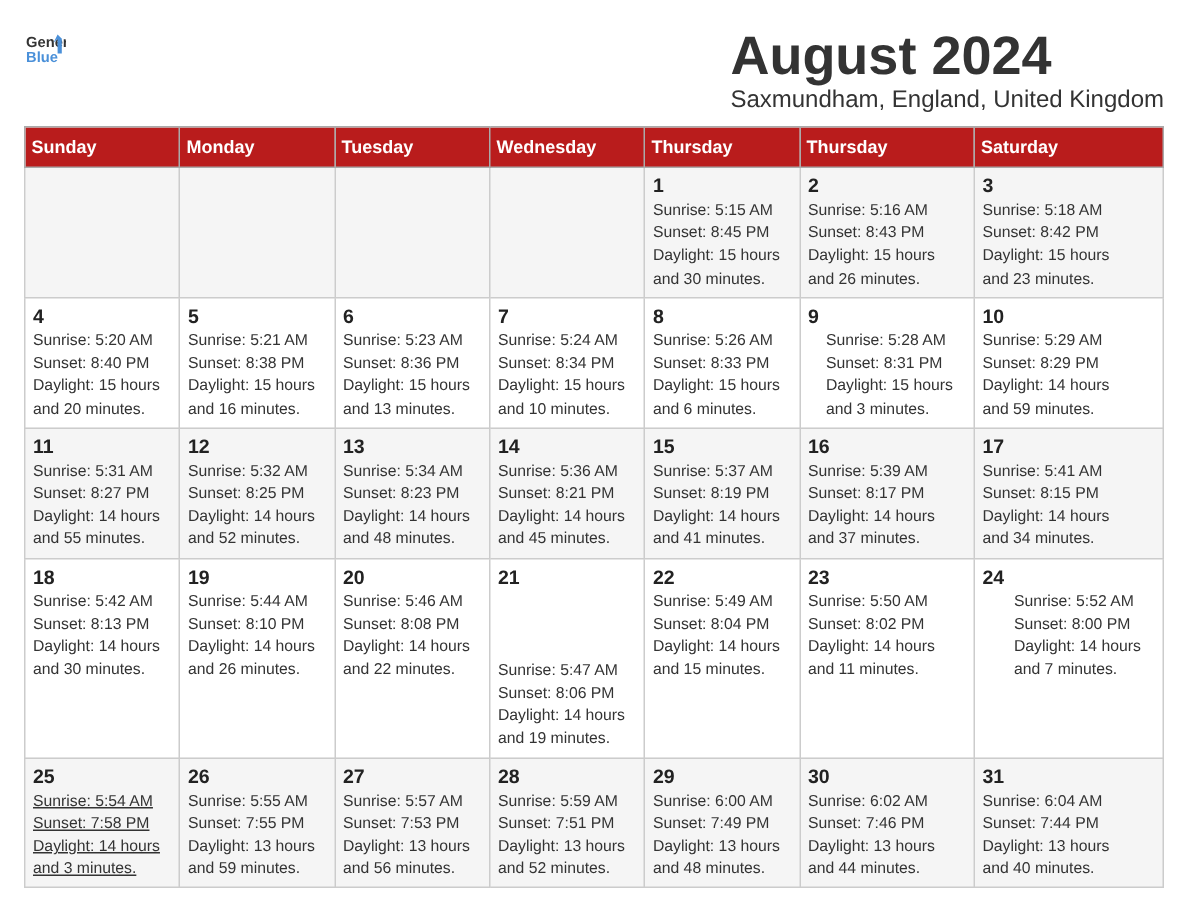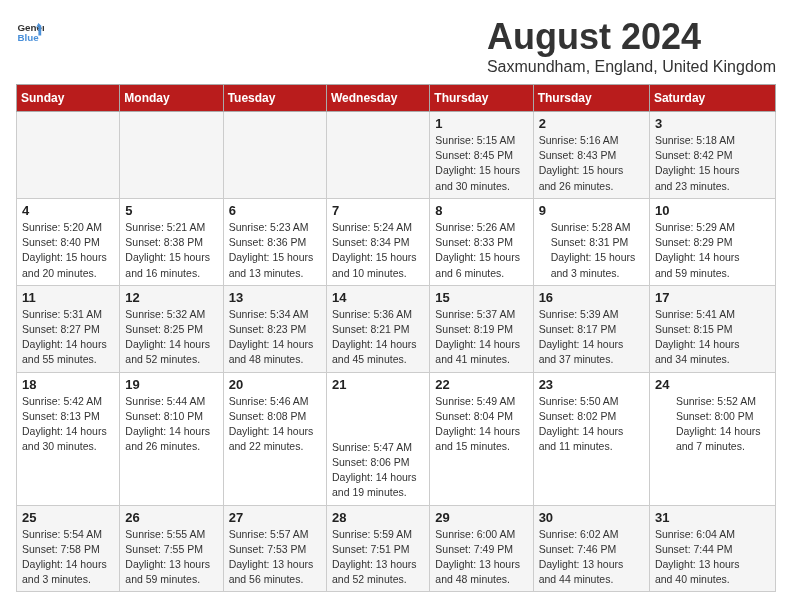--- a/index.html
+++ b/index.html
@@ -288,21 +288,21 @@
           <span class="day-number">24</span>
           <div class="day-detail" style="white-space: pre-line; margin-left: 21px;">Sunrise: 5:52 AM
 Sunset: 8:00 PM
 Daylight: 14 hours
 and 7 minutes.</div>
         </td>
       </tr>
       <tr>
         <td>
           <span class="day-number">25</span>
-          <div class="day-detail" style="white-space: pre-line;">Sunrise: 5:54 AM
+          <div class="day-detail" style="white-space: pre-line; text-decoration: underline;">Sunrise: 5:54 AM
 Sunset: 7:58 PM
 Daylight: 14 hours
 and 3 minutes.</div>
         </td>
         <td>
           <span class="day-number">26</span>
           <div class="day-detail" style="white-space: pre-line;">Sunrise: 5:55 AM
 Sunset: 7:55 PM
 Daylight: 13 hours
 and 59 minutes.</div>

